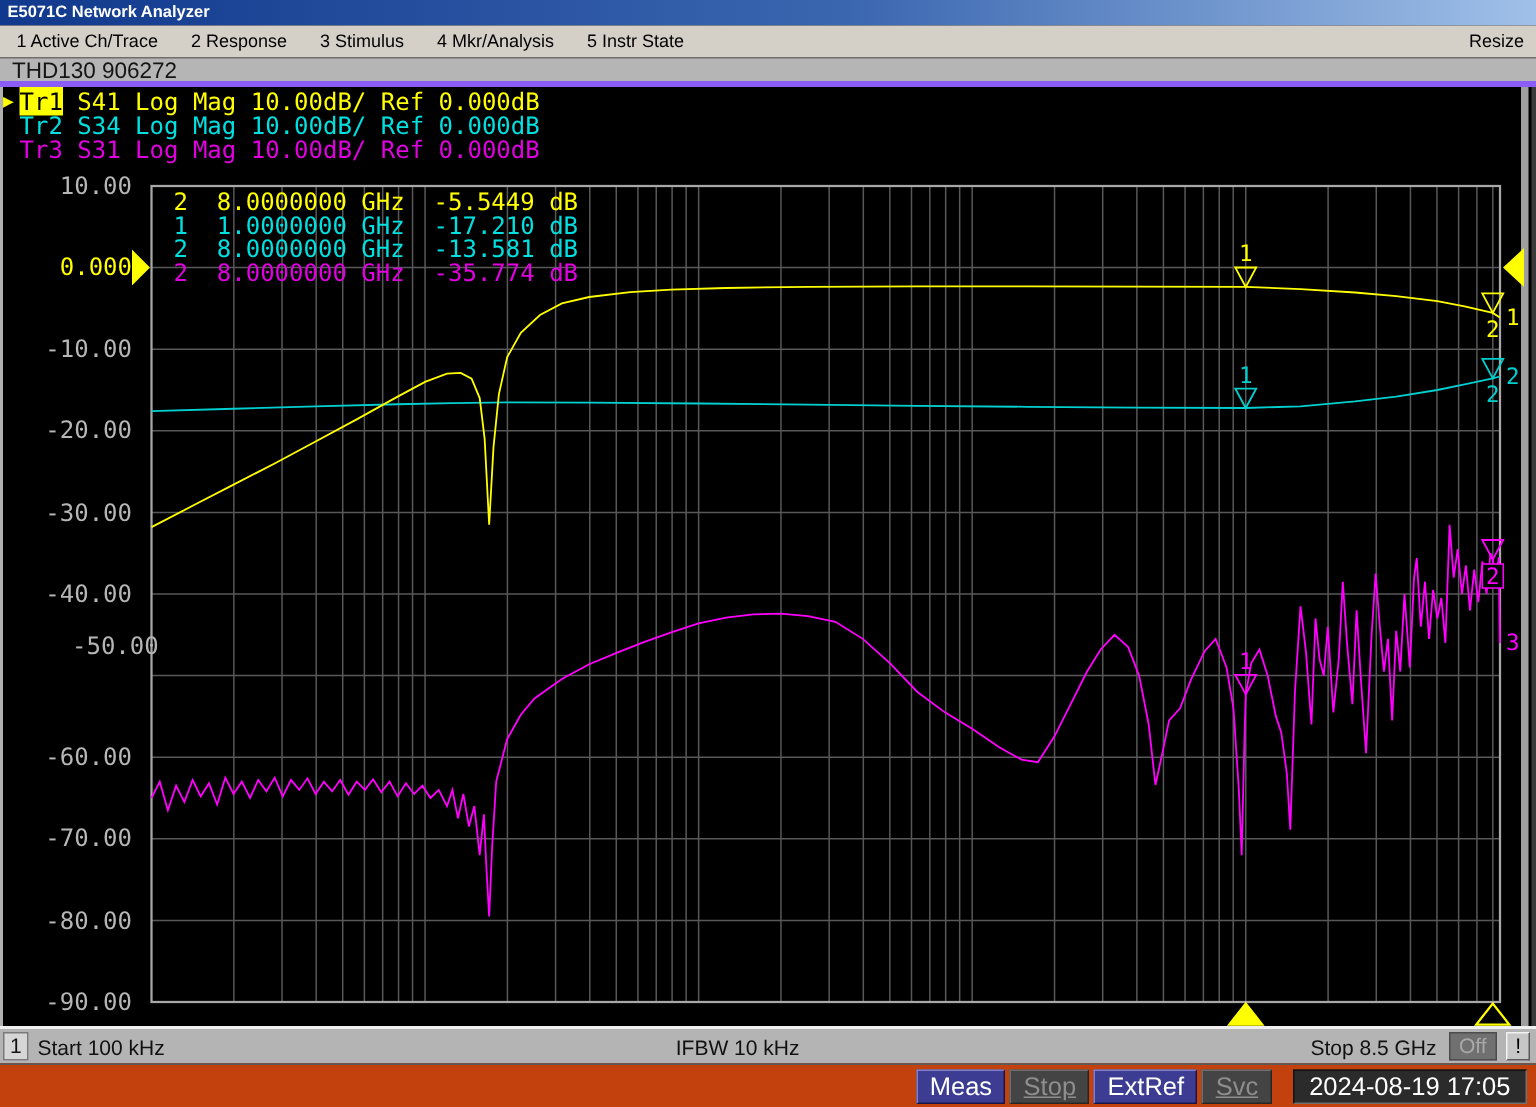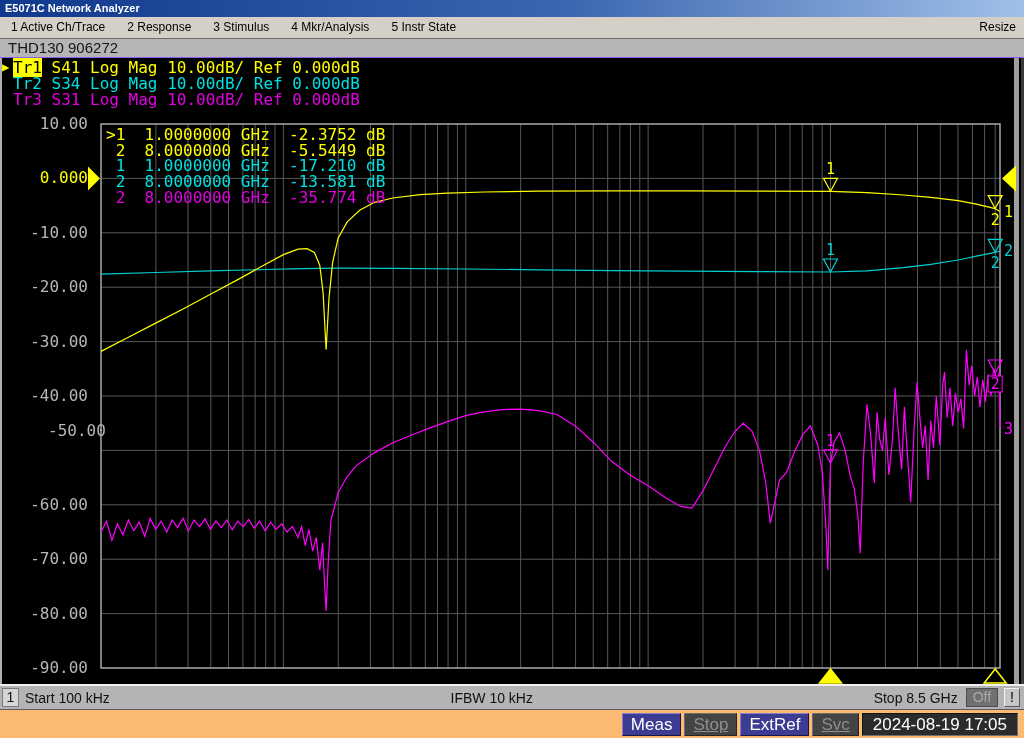--- a/index.html
+++ b/index.html
@@ -10,21 +10,21 @@
     background:linear-gradient(90deg,#10388c 0%, #3a66b0 55%, #a0c0e8 100%);
     color:#fff; font-size:11px; font-weight:bold; line-height:17px; padding-left:5px; }
 
   .menubar { position:absolute; left:0; top:17px; width:1024px; height:21px;
     background:#d4d0c8; display:flex; align-items:center; font-size:12px; color:#000; }
   .menubar .mitem { padding:0 11px; height:100%; line-height:21px; }
   .menubar .spacer { flex:1; }
   .menubar .resize { padding:0 8px; line-height:21px; }
 
   .instbar { position:absolute; left:0; top:38px; width:1024px; height:20px;
-    background:#b5b5b5; border-top:1px solid #6e6e6e; border-bottom:1px solid #8b5cf6;
+    background:#b5b5b5; border-top:1px solid #6e6e6e; border-bottom:4px solid #8b5cf6;
     font-size:15px; color:#151515; line-height:18px; padding-left:8px; }
 
   .main { position:absolute; left:0; top:58px; width:1024px; height:626px; background:#000; }
 
   .frame-left { position:absolute; left:0; top:58px; width:2px; height:626px; background:#b0b0b0; }
   .frame-right-strip { position:absolute; left:1014px; top:58px; width:5px; height:626px; background:#9e9e9e; }
   .frame-right-dark { position:absolute; left:1021px; top:58px; width:3px; height:626px; background:#3a3a3a; }
 
   .trace-titles { position:absolute; left:2px; top:60px; }
   .trow { height:16px; line-height:15px; font-size:16px; font-family:"DejaVu Sans Mono", monospace; white-space:pre; }
@@ -49,22 +49,22 @@
   .chanbar .start { margin-left:6px; }
   .chanbar .mid { flex:1; text-align:center; }
   .chanbar .stop { margin-right:8px; }
   .offbtn { background:#707070; color:#a8a8a8; border:1px solid #4c4c4c;
     padding:0 6px; height:19px; line-height:17px; margin-right:6px; }
   .alertbtn { background:#c6c6c6; color:#000; border-top:1px solid #f2f2f2; border-left:1px solid #f2f2f2;
     border-right:1px solid #5a5a5a; border-bottom:1px solid #5a5a5a;
     padding:0 5px; height:19px; line-height:17px; margin-right:4px; }
 
   .statusbar { position:absolute; left:0; top:709px; width:1024px; height:29px;
-    background:#fdba74; border-top:1px solid #5a5a5a; display:flex; align-items:center;
-    justify-content:flex-end; font-size:17px; gap:3px; padding-right:6px; }
+    background:#c2410c; border-top:1px solid #5a5a5a; display:flex; align-items:center;
+    justify-content:flex-end; font-size:17px; gap:14px; padding-right:6px; }
   .pill { padding:0 8px; height:23px; line-height:22px; }
   .pill.on { background:#3c3c92; color:#fff;
     border-top:1px solid #8080c8; border-left:1px solid #8080c8;
     border-right:1px solid #16164a; border-bottom:1px solid #16164a; }
   .pill.off { background:#444; color:#8e8e8e;
     border-top:1px solid #6e6e6e; border-left:1px solid #6e6e6e;
     border-right:1px solid #262626; border-bottom:1px solid #262626;text-decoration:underline; }
   .clock { background:#2b2b2b; color:#fff; padding:0 10px; height:23px; line-height:22px;
     border-top:1px solid #121212; border-left:1px solid #121212;
     border-right:1px solid #707070; border-bottom:1px solid #707070; }
@@ -175,21 +175,20 @@
     <polygon points="88,166.4 88,190.4 100,178.4" fill="#ffff00"></polygon>
     <polygon points="1016,165.4 1016,191.4 1002,178.4" fill="#ffff00"></polygon>
   </svg>
 
 <div class="trace-titles">
     <div class="trow" style="color: rgb(255, 255, 0);"><span class="arrow">▶</span><span class="tname active">Tr1</span><span> S41 Log Mag 10.00dB/ Ref 0.000dB</span></div>
     <div class="trow" style="color: rgb(0, 224, 224);"><span class="arrow"></span><span class="tname">Tr2</span><span> S34 Log Mag 10.00dB/ Ref 0.000dB</span></div>
     <div class="trow" style="color: rgb(224, 0, 224);"><span class="arrow"></span><span class="tname">Tr3</span><span> S31 Log Mag 10.00dB/ Ref 0.000dB</span></div>
   </div>
 <div class="marker-readout">
-    <div class="mrow" style="color: rgb(255, 255, 0);">&gt;1  1.0000000 GHz  -2.3752 dB</div>
     <div class="mrow" style="color: rgb(255, 255, 0);"> 2  8.0000000 GHz  -5.5449 dB</div>
     <div class="mrow" style="color: rgb(0, 224, 224);"> 1  1.0000000 GHz  -17.210 dB</div>
     <div class="mrow" style="color: rgb(0, 224, 224);"> 2  8.0000000 GHz  -13.581 dB</div>
     <div class="mrow" style="color: rgb(224, 0, 224);"> 2  8.0000000 GHz  -35.774 dB</div>
   </div>
 <div class="ylabels">
     <div class="ylab" style="top: 116px;">10.00</div>
     <div class="ylab" style="top: 170.4px; color: rgb(255, 255, 0);">0.000</div>
     <div class="ylab" style="top: 224.8px;">-10.00</div>
     <div class="ylab" style="top: 279.2px;">-20.00</div>

